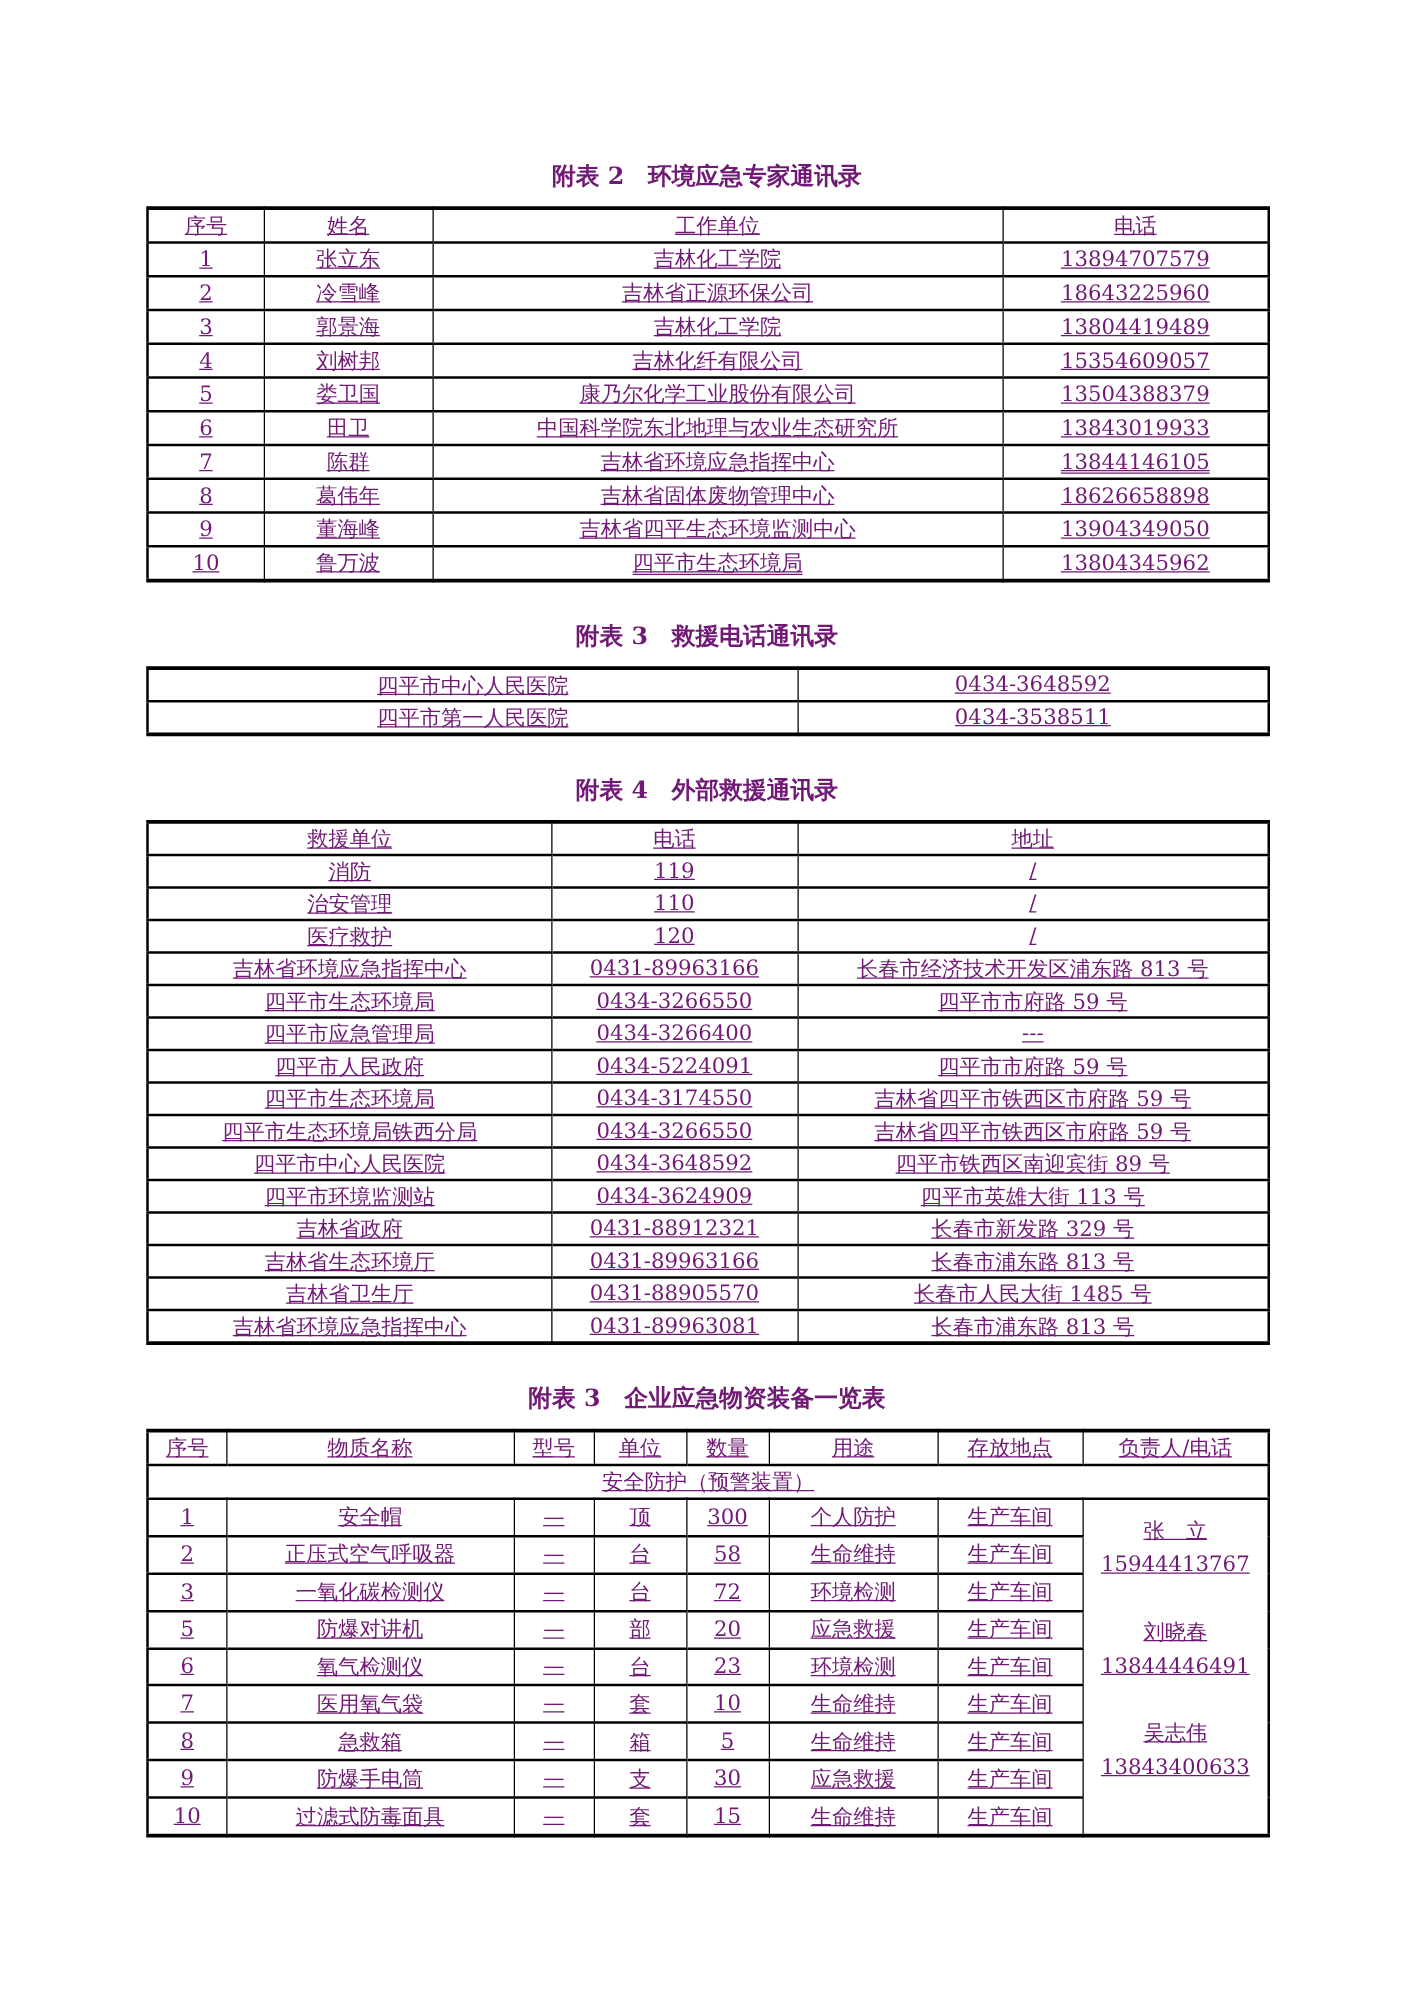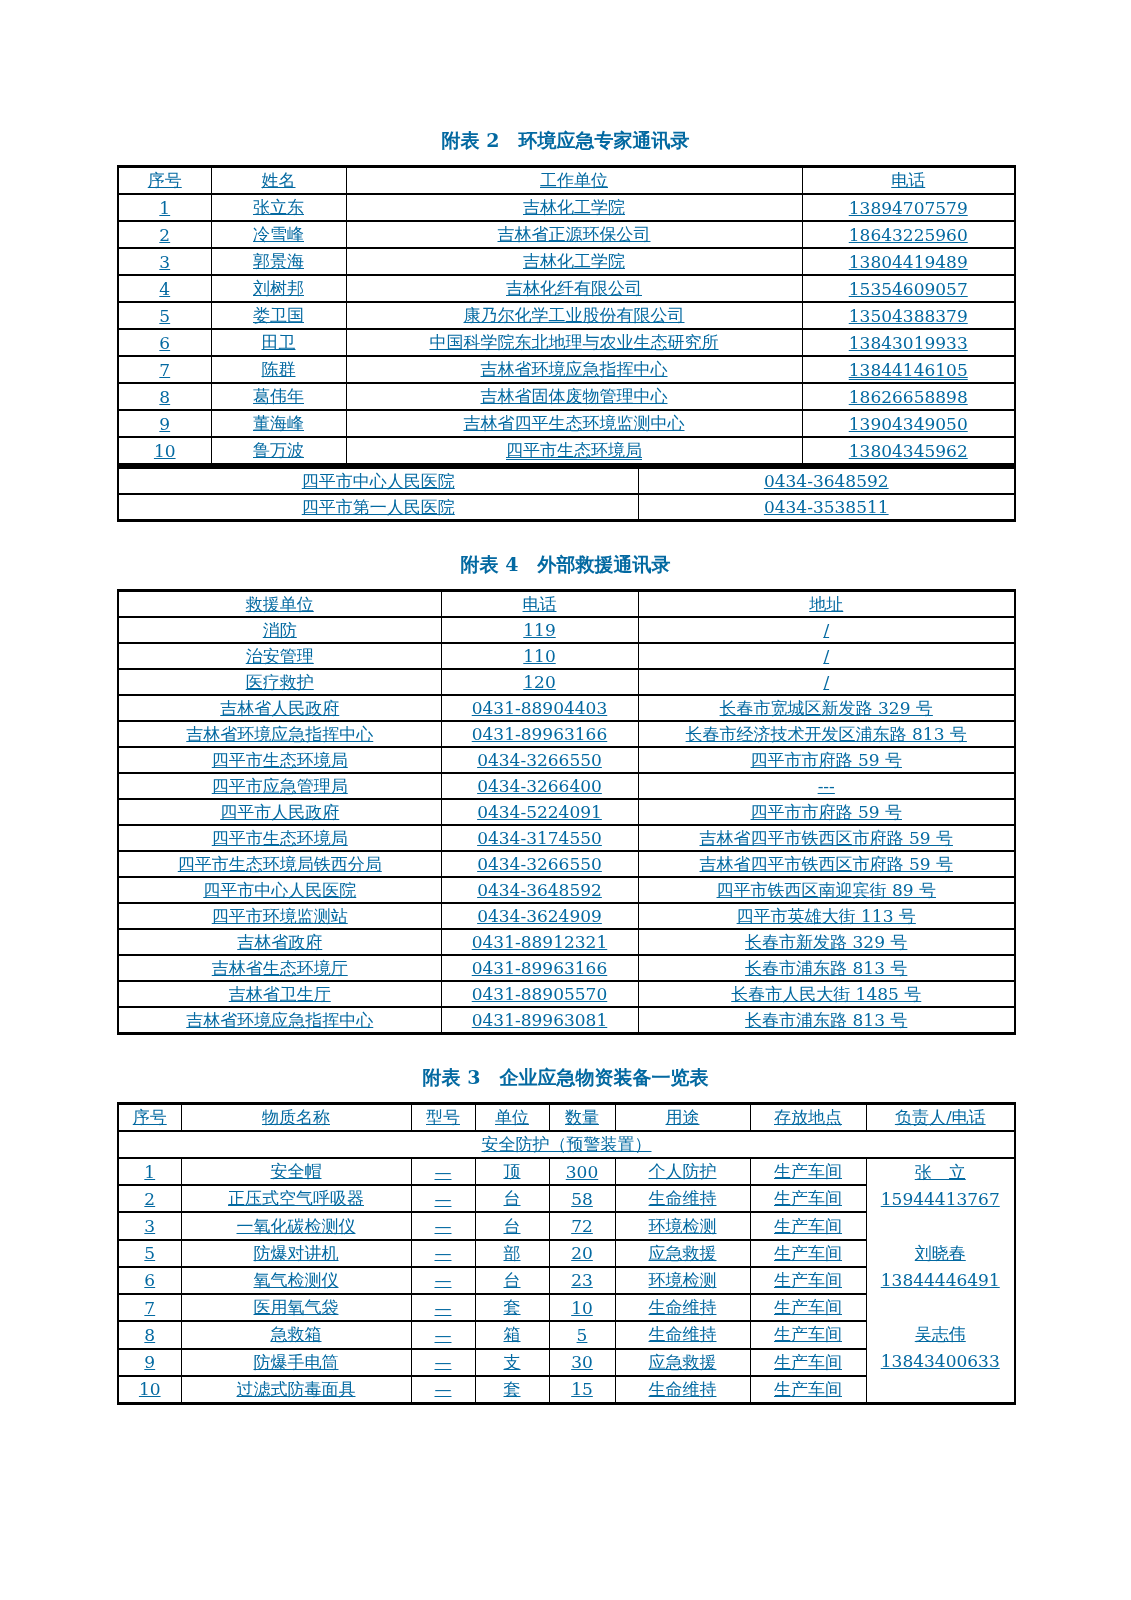--- a/index.html
+++ b/index.html
@@ -2,21 +2,21 @@
 <html><head>
 <meta charset="utf-8">
 <style>
   html,body { margin:0; padding:0; background:#ffffff; }
   .page {
     position:relative;
     width:1131px; height:1600px;
     box-sizing:border-box;
     padding:128px 117px 0 117px;
     background:#ffffff;
-    color:#0369a1;
+    color:#701a75;
     font-family:"DejaVu Serif","Liberation Serif",serif;
   }
   .table-title {
     text-align:center;
     font-weight:bold;
     font-size:19px;
     margin:0 0 11px 0;
   }
   .gap { margin-top:30px; }
   table {
@@ -38,21 +38,21 @@
     font-size:17px;
     padding:0 2px;
     overflow:hidden;
     white-space:nowrap;
   }
   .t2 th, .t2 td { height:25px; }
   .t3 td { height:24px; }
   .t4 th, .t4 td { height:24px; }
   .t5 th, .t5 td { height:25px; }
   .u { text-decoration:underline; text-underline-offset:3px; }
-  .contact-cell { vertical-align:top; padding:0; }
+  .contact-cell { vertical-align:top; padding:12px; }
   .contact-line { height:27px; line-height:27px; font-size:17px; }
   .page-number {
     text-align:center;
     font-size:17px;
     margin-top:42px;
   }
 </style>
 </head>
 <body>
 
@@ -131,20 +131,21 @@
         </tr>
         <tr>
           <td>10</td>
           <td>鲁万波</td>
           <td class="u">四平市生态环境局</td>
           <td>13804345962</td>
         </tr>
       </tbody>
   </table>
 
+  <div class="table-title gap">附表 3　救援电话通讯录</div>
   <table class="t3">
     <colgroup>
       <col style="width:520px">
         <col style="width:377px">
     </colgroup>
     <tbody>
         <tr>
           <td>四平市中心人民医院</td>
           <td>0434-3648592</td>
         </tr>
@@ -177,25 +178,20 @@
         </tr>
         <tr>
           <td>治安管理</td>
           <td>110</td>
           <td>/</td>
         </tr>
         <tr>
           <td>医疗救护</td>
           <td>120</td>
           <td>/</td>
-        </tr>
-        <tr>
-          <td>吉林省人民政府</td>
-          <td>0431-88904403</td>
-          <td>长春市宽城区新发路 329 号</td>
         </tr>
         <tr>
           <td>吉林省环境应急指挥中心</td>
           <td>0431-89963166</td>
           <td>长春市经济技术开发区浦东路 813 号</td>
         </tr>
         <tr>
           <td>四平市生态环境局</td>
           <td>0434-3266550</td>
           <td>四平市市府路 59 号</td>

